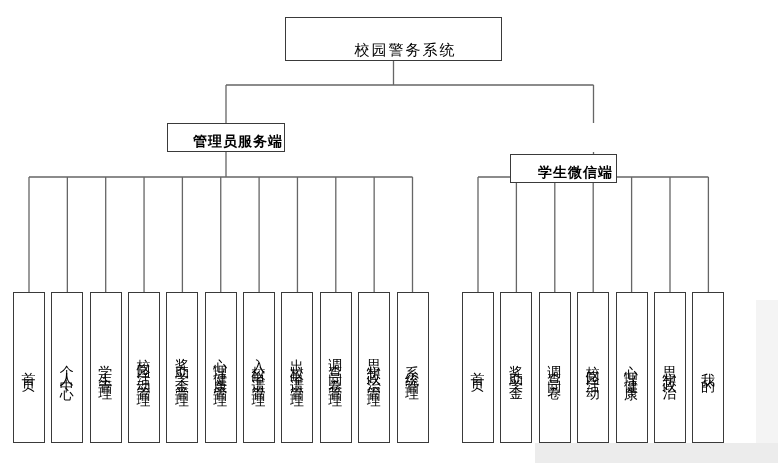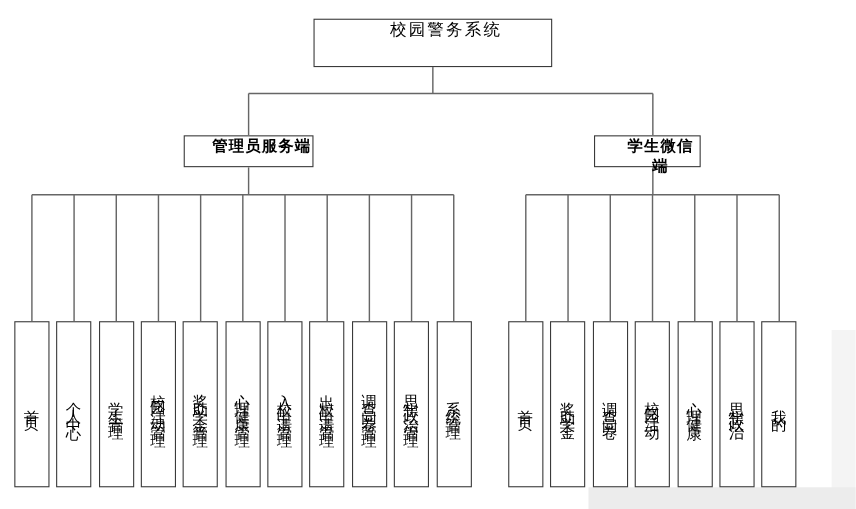--- a/index.html
+++ b/index.html
@@ -10,34 +10,34 @@
     font-family:"Liberation Sans", sans-serif;
     color:#000;
     overflow:hidden;
   }
   #connectors{position:absolute;left:0;top:0;width:778px;height:463px;pointer-events:none;}
   .node{
     position:absolute;
     box-sizing:border-box;
     background:#ffffff;
     border:1.5px solid #3a3a3a;
-    display:flex;align-items:flex-start;justify-content:center;
+    display:flex;align-items:flex-end;justify-content:center;
     text-align:center;
     padding-left:24px;
   }
   .root-node{
     left:285px;top:17px;width:217px;height:44px;
     font-size:15px;letter-spacing:2px;font-weight:500;
   }
   .branch-node{
     top:123px;height:29px;
     font-size:14px;letter-spacing:1px;font-weight:700;
   }
   #branch-admin{left:167px;width:118px;}
-  #branch-student{left:540px;width:97px;}
+  #branch-student{left:510px;width:107px;margin-top:31px;}
   .leaf{
     position:absolute;
     top:292px;width:32px;height:151px;
     box-sizing:border-box;
     background:#ffffff;
     border:1.5px solid #3a3a3a;
     display:flex;align-items:center;justify-content:center;
   }
   .leaf span{
     writing-mode:vertical-rl;

